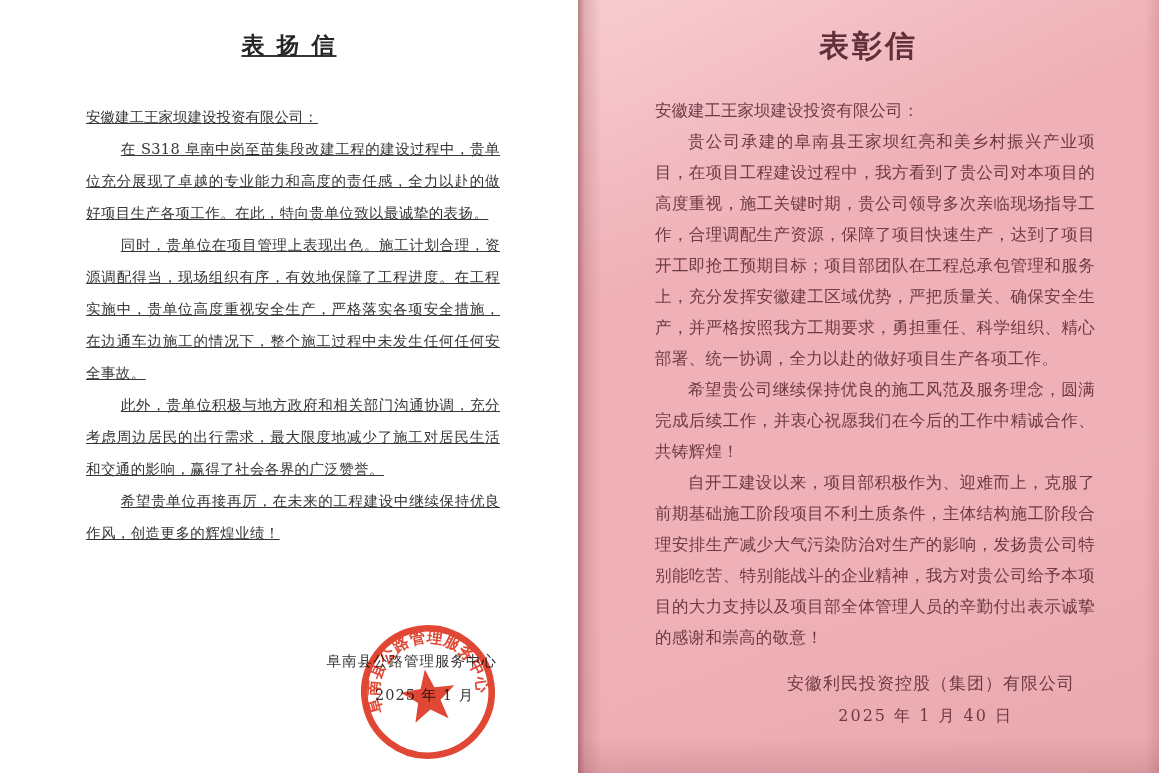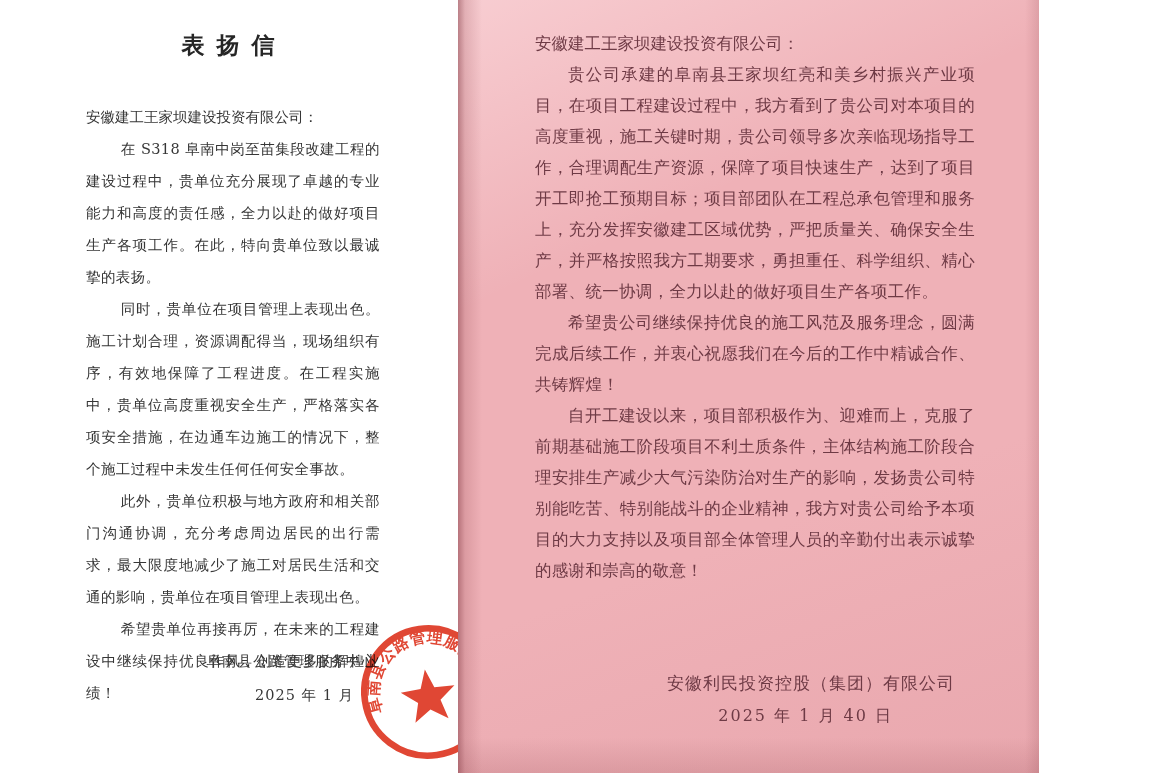--- a/index.html
+++ b/index.html
@@ -3,21 +3,21 @@
 <meta charset="utf-8">
 <style>
   * { margin:0; padding:0; box-sizing:border-box; }
   html,body { width:1159px; height:773px; }
   body { font-family:"DejaVu Serif","Liberation Serif",serif; background:#ffffff; }
 
   .canvas { position:relative; width:1159px; height:773px; display:flex; overflow:hidden; }
 
   
   .page { position:relative; height:773px; }
-  .page-left { width:458px; background:#ffffff; color:#363636; }
+  .page-left { width:578px; background:#ffffff; color:#363636;text-decoration:underline; }
   .title-l {
     margin-top:30px; text-align:center;
     font-size:23px; font-weight:bold; color:#262626; letter-spacing:2px;
   }
   .body-l { margin:40px 78px 0 86px; font-size:14.5px; line-height:32px; }
   .body-l .salutation { text-align:left; }
   .body-l p { text-align:justify; text-indent:2.4em; letter-spacing:.4px; }
   .sig-l { position:absolute; top:652px; right:81px; font-size:14.5px; letter-spacing:1px; }
   .date-l { position:absolute; top:686px; right:104px; font-size:14.5px; letter-spacing:1px; }
 
@@ -51,37 +51,38 @@
 <body>
 
 <div class="canvas">
 
   <section class="page page-left">
     <h1 class="title-l">表 扬 信</h1>
     <div class="body-l">
       <div class="salutation">安徽建工王家坝建设投资有限公司：</div>
       <p>在 S318 阜南中岗至苗集段改建工程的建设过程中，贵单位充分展现了卓越的专业能力和高度的责任感，全力以赴的做好项目生产各项工作。在此，特向贵单位致以最诚挚的表扬。</p>
       <p>同时，贵单位在项目管理上表现出色。施工计划合理，资源调配得当，现场组织有序，有效地保障了工程进度。在工程实施中，贵单位高度重视安全生产，严格落实各项安全措施，在边通车边施工的情况下，整个施工过程中未发生任何任何安全事故。</p>
-      <p>此外，贵单位积极与地方政府和相关部门沟通协调，充分考虑周边居民的出行需求，最大限度地减少了施工对居民生活和交通的影响，贵单位在项目管理上表现出色。</p>
+      <p>此外，贵单位积极与地方政府和相关部门沟通协调，充分考虑周边居民的出行需求，最大限度地减少了施工对居民生活和交通的影响，赢得了社会各界的广泛赞誉。</p>
       <p>希望贵单位再接再厉，在未来的工程建设中继续保持优良作风，创造更多的辉煌业绩！</p>
     </div>
     <div class="sig-l">阜南县公路管理服务中心</div>
     <div class="date-l">2025 年 1 月</div>
 
     <svg class="seal seal-l" viewBox="0 0 160 160">
       <circle cx="80" cy="80" r="67" fill="none" stroke="#de3722" stroke-width="7"></circle>
       <polygon fill="#de3722" points="80,56 87.3,75.9 108.5,76.7 91.9,89.9 97.6,110.3 80,98.5 62.4,110.3 68.1,89.9 51.5,76.7 72.7,75.9"></polygon>
       <path id="arc-seal-l" d="M 30,94 A 52 52 0 1 1 130,94" fill="none"></path>
       <text font-size="16.5" fill="#de3722">
         <textPath href="#arc-seal-l" startOffset="0" textLength="186" lengthAdjust="spacing">阜南县公路管理服务中心</textPath>
       </text>
     </svg>
   </section>
 
   <section class="page page-right">
+    <h1 class="title-r">表彰信</h1>
     <div class="body-r">
       <div class="salutation">安徽建工王家坝建设投资有限公司：</div>
       <p>贵公司承建的阜南县王家坝红亮和美乡村振兴产业项目，在项目工程建设过程中，我方看到了贵公司对本项目的高度重视，施工关键时期，贵公司领导多次亲临现场指导工作，合理调配生产资源，保障了项目快速生产，达到了项目开工即抢工预期目标；项目部团队在工程总承包管理和服务上，充分发挥安徽建工区域优势，严把质量关、确保安全生产，并严格按照我方工期要求，勇担重任、科学组织、精心部署、统一协调，全力以赴的做好项目生产各项工作。</p>
       <p>希望贵公司继续保持优良的施工风范及服务理念，圆满完成后续工作，并衷心祝愿我们在今后的工作中精诚合作、共铸辉煌！</p>
       <p>自开工建设以来，项目部积极作为、迎难而上，克服了前期基础施工阶段项目不利土质条件，主体结构施工阶段合理安排生产减少大气污染防治对生产的影响，发扬贵公司特别能吃苦、特别能战斗的企业精神，我方对贵公司给予本项目的大力支持以及项目部全体管理人员的辛勤付出表示诚挚的感谢和崇高的敬意！</p>
     </div>
     <div class="sig-r">安徽利民投资控股（集团）有限公司</div>
     <div class="date-r">2025 年 1 月 40 日</div>
 
   </section>

